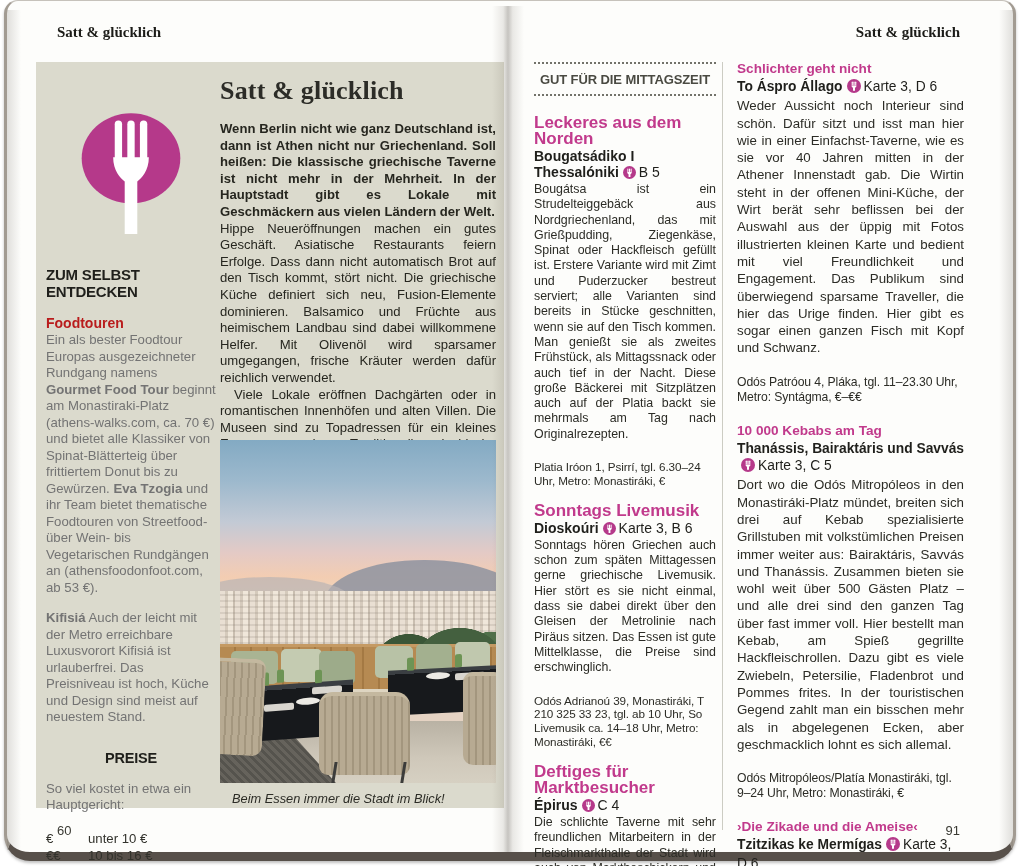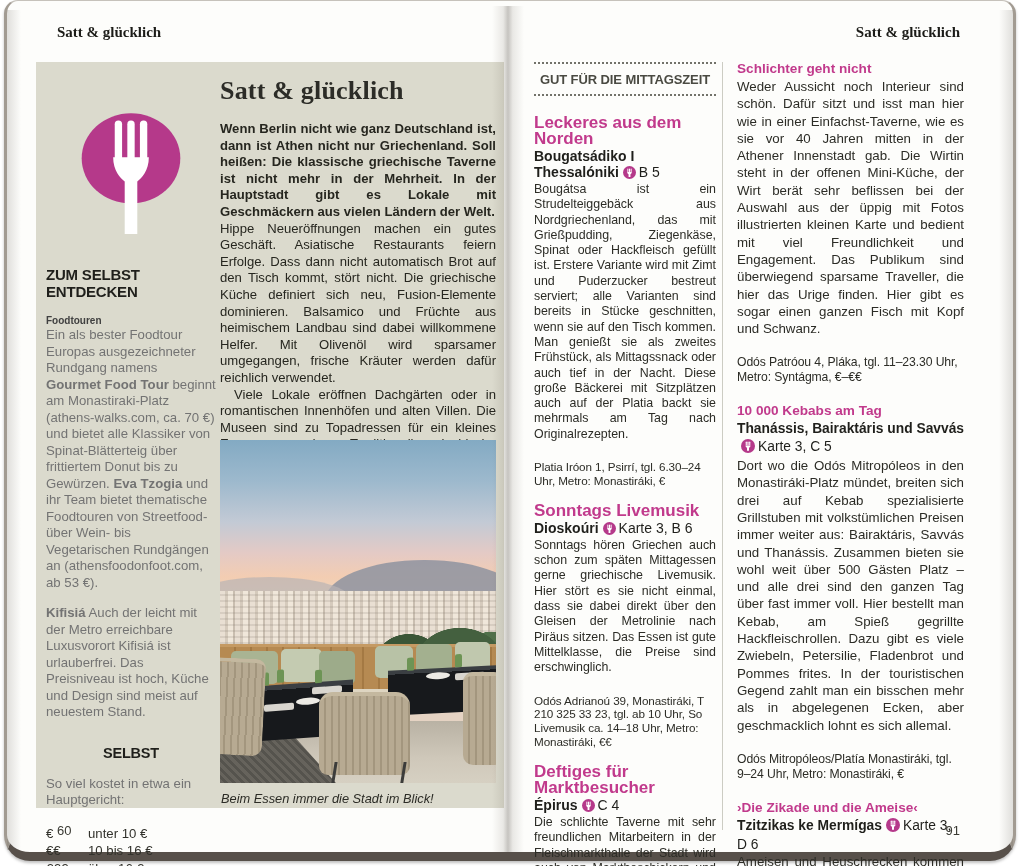--- a/index.html
+++ b/index.html
@@ -35,34 +35,34 @@
   .pn.left{left:57px}
   .pn.right{right:60px}
 
   
   .panel{position:absolute;left:36px;top:62px;width:468px;height:746px;background:#dbdacd;z-index:1}
 
   
   .sidebar{position:absolute;left:46px;top:74px;width:170px;z-index:2}
   .logo-wrap{text-align:center;margin:34px 0 0}
   .sb-h{font-weight:bold;font-size:15px;letter-spacing:-.2px;color:#1f1f1b;margin:26px 0 15px}
-  .sb-sub{font-weight:bold;font-size:10px;margin:0 0 1px;color:#404040}
+  .sb-sub{font-weight:bold;font-size:14px;margin:0 0 1px;color:#b91c1c}
   .sb-p{font-size:13.2px;line-height:16.5px;color:#737373;margin:0 0 14px}
   .sb-p .b{font-weight:bold}
   .preise-title{text-align:center;font-weight:bold;font-size:14.5px;letter-spacing:-.2px;margin:24px 0 15px;color:#1f1f1b}
   .price-row{display:flex;font-size:13.2px;line-height:17.5px;color:#32322c}
   .price-sym{width:42px}
 
   
   .main{position:absolute;left:220px;top:76px;width:276px;z-index:2}
   .main-title{font-family:"Liberation Serif",serif;font-weight:600;font-size:26px;color:#2c2c27;margin:0 0 15px;letter-spacing:.2px}
   .main-intro{font-weight:bold;font-size:13.1px;line-height:16.6px;text-align:justify;hyphens:auto;margin:0}
   .main-p{font-size:13.1px;line-height:16.6px;text-align:justify;hyphens:auto;margin:0}
   .main-p.indent{text-indent:14px}
-  .caption{position:absolute;left:221px;top:791px;width:276px;font-style:italic;font-size:12.8px;color:#2c2c26;z-index:2}
+  .caption{position:absolute;left:232px;top:791px;width:276px;font-style:italic;font-size:12.8px;color:#2c2c26;z-index:2}
 
   
   .photo{position:absolute;left:220px;top:440px;width:276px;height:343px;overflow:hidden;z-index:2;
     background:linear-gradient(180deg,#83aac3 0%,#9db9cd 12%,#c3cad5 24%,#e4cac5 33%,#f3cdb2 40%,#efd3ba 44%,#e5d3c3 48%)}
   .photo *{position:absolute}
   .ph-mtn{left:38%;top:35%;width:72%;height:12%;background:#8e93a0;border-radius:50% 50% 0 0/100% 100% 0 0;opacity:.85}
   .ph-mtn2{left:-12%;top:40%;width:60%;height:7%;background:#b9b3b4;border-radius:50% 50% 0 0/100% 100% 0 0;opacity:.7}
   .ph-city{left:0;top:44%;width:100%;height:19%;
     background:repeating-linear-gradient(90deg,#e9dfd3 0 5px,#d5cabc 5px 8px,#f0e7da 8px 13px,#c9beb0 13px 15px)}
   .ph-city::after{content:"";position:absolute;inset:0;background:repeating-linear-gradient(0deg,rgba(120,110,100,.16) 0 2px,rgba(255,255,255,0) 2px 6px)}
@@ -138,21 +138,21 @@
         <rect x="46.5" y="12" width="7" height="40" rx="3.4" fill="#fff"></rect>
         <rect x="58.5" y="12" width="7" height="40" rx="3.4" fill="#fff"></rect>
         <path d="M33,47 L67,47 C67,60 60,67 56,70 L56,120 L44,120 L44,70 C40,67 33,60 33,47 Z" fill="#fff"></path>
       </svg>
     </span>
   </div>
   <div class="sb-h">ZUM SELBST ENTDECKEN</div>
   <div class="sb-sub">Foodtouren</div>
   <p class="sb-p"><span>Ein als bester Foodtour Europas ausgezeichneter Rundgang namens </span><span class="b">Gourmet Food Tour</span><span> beginnt am Monastiraki-Platz (athens-walks.com, ca. 70 €) und bietet alle Klassiker von Spinat-Blätterteig über frittiertem Donut bis zu Gewürzen. </span><span class="b">Eva Tzogia</span><span> und ihr Team bietet thematische Foodtouren von Streetfood- über Wein- bis Vegetarischen Rundgängen an (athensfoodonfoot.com, ab 53 €).</span></p>
   <p class="sb-p"><span class="b">Kifisiá</span><span>  Auch der leicht mit der Metro erreichbare Luxusvorort Kifisiá ist urlauberfrei. Das Preisniveau ist hoch, Küche und Design sind meist auf neuestem Stand.</span></p>
-  <div class="preise-title">SELBST</div>
+  <div class="preise-title">PREISE</div>
   <p class="sb-p" style="margin-bottom:16px">So viel kostet in etwa ein Hauptgericht:</p>
   <div class="price-row">
     <span class="price-sym">€</span>
     <span>unter 10 €</span>
   </div>
   <div class="price-row">
     <span class="price-sym">€€</span>
     <span>10 bis 16 €</span>
   </div>
   <div class="price-row">
@@ -255,20 +255,29 @@
     <div class="lbody">Die schlichte Taverne mit sehr freundlichen Mitarbeitern in der Fleischmarkthalle der Stadt wird auch von Marktbeschickern und anderen Frühaufstehern geschätzt. Die haben meist Appetit auf kräftige Suppen: Die Kuttelsuppe Patsá, die Ziegenfleischbrühe Gída, die traditionelle Ostersuppe Margirítsa mit Innereien vom Lamm, eine Rinderfuß- oder Fischsuppe. Am Warmhaltetresen kann man andere Gerichte und auch Gemüse wählen, auf der Karte stehen außerdem »Fried big fish« und »Fried small fish«. Dazu munden am besten einfacher Landwein oder Retsína.</div>
 
   </div>
 </div>
 
 <div class="vrule"></div>
 
 <div class="colright">
   <div class="listing">
     <div class="kicker">Schlichter geht nicht</div>
+    <div class="nameline">
+      <span>To Áspro Állago</span><span class="micon"><svg width="14" height="14" viewBox="0 0 14 14">
+            <circle cx="7" cy="7" r="7" fill="#b5398a"></circle>
+            <rect x="4.7" y="2.6" width="1.1" height="3.8" rx=".55" fill="#fff"></rect>
+            <rect x="6.45" y="2.6" width="1.1" height="3.8" rx=".55" fill="#fff"></rect>
+            <rect x="8.2" y="2.6" width="1.1" height="3.8" rx=".55" fill="#fff"></rect>
+            <path d="M4.5,6.4 h5 c0,1.3 -0.9,2.1 -1.5,2.4 v3 h-2 v-3 c-0.6,-0.3 -1.5,-1.1 -1.5,-2.4 z" fill="#fff"></path>
+          </svg></span><span class="mref">Karte 3, D 6</span>
+    </div>
     <div class="lbody">Weder Aussicht noch Interieur sind schön. Dafür sitzt und isst man hier wie in einer Einfachst-Taverne, wie es sie vor 40 Jahren mitten in der Athener Innenstadt gab. Die Wirtin steht in der offenen Mini-Küche, der Wirt berät sehr beflissen bei der Auswahl aus der üppig mit Fotos illustrierten kleinen Karte und bedient mit viel Freundlichkeit und Engagement. Das Publikum sind überwiegend sparsame Traveller, die hier das Urige finden. Hier gibt es sogar einen ganzen Fisch mit Kopf und Schwanz.</div>
     <div class="linfo">Odós Patróou 4, Pláka, tgl. 11–23.30 Uhr, Metro: Syntágma, €–€€</div>
   </div>
 
   <div class="listing">
     <div class="kicker">10 000 Kebabs am Tag</div>
     <div class="nameline">
       <span>Thanássis, Bairaktáris und Savvás</span><span class="micon"><svg width="14" height="14" viewBox="0 0 14 14">
             <circle cx="7" cy="7" r="7" fill="#b5398a"></circle>
             <rect x="4.7" y="2.6" width="1.1" height="3.8" rx=".55" fill="#fff"></rect>

